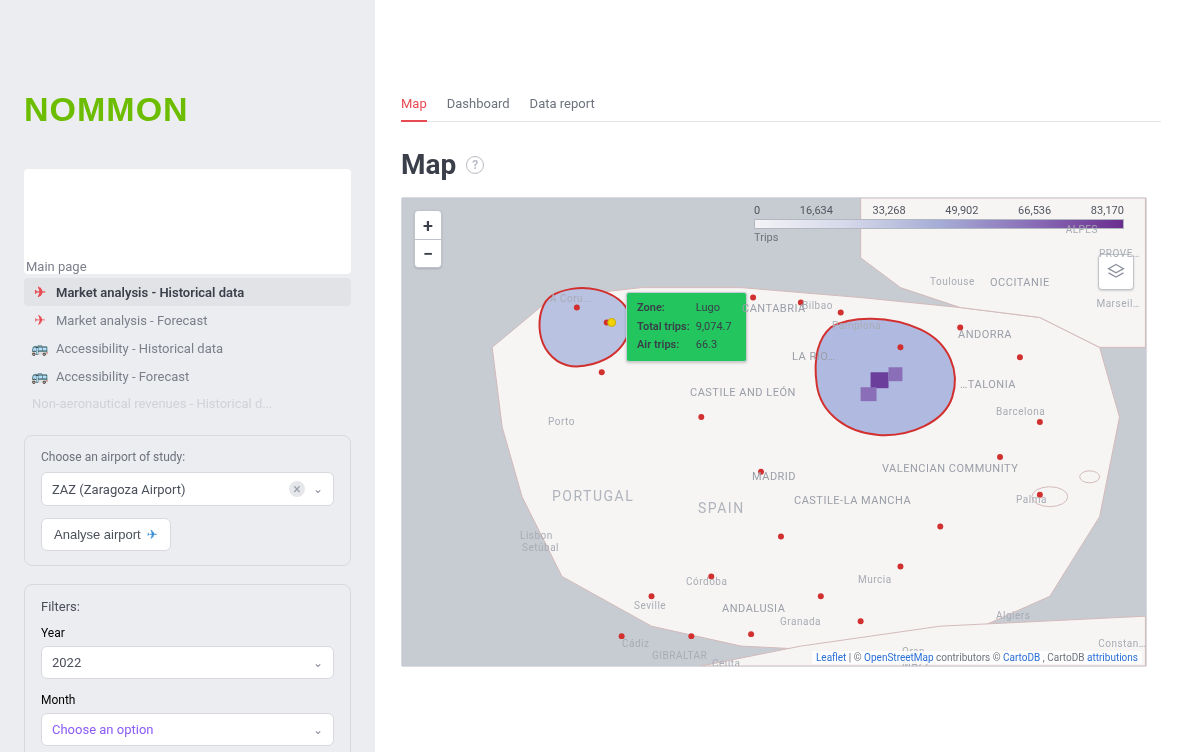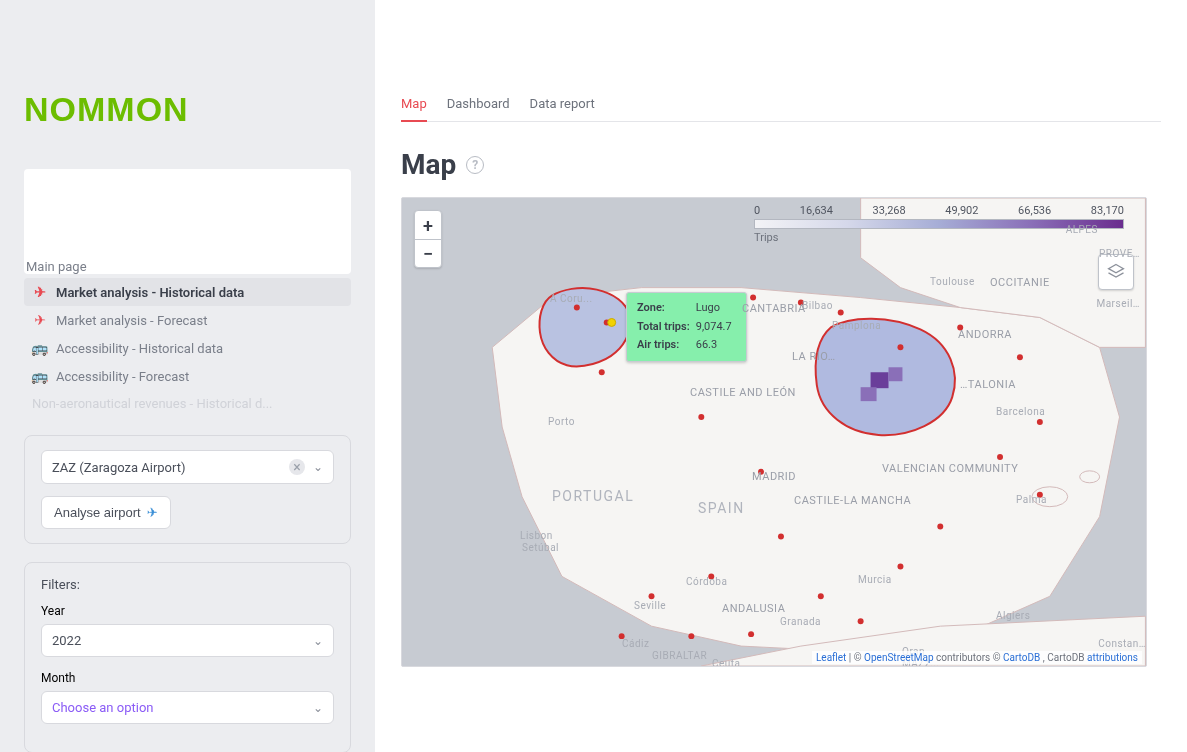--- a/index.html
+++ b/index.html
@@ -191,21 +191,21 @@
   .legend {
     position:absolute; top:6px; right:22px;
     width:370px; font-size:11px; color:#505560;
   }
   .legend-ticks { display:flex; justify-content:space-between; margin-bottom:2px;}
   .legend-bar { height:10px; background:linear-gradient(to right,#f3f3f6,#d5d8ea,#a6add6,#8a6fb8,#6a2d8e); border:1px solid #b3b7c0;}
   .legend-label { margin-top:2px; font-size:11px; color:#6d727c; }
 
   .tooltip {
     position:absolute; top:94px; left:224px;
-    background:#86efac;border:1px solid #c8cbd2;border-radius:3px;
+    background:#22c55e;border:1px solid #c8cbd2;border-radius:3px;
     padding:5px 8px; font-size:11px; color:#3a3f4a;
     box-shadow:0 1px 3px rgba(0,0,0,.2);
     line-height:1.5;
   }
   .tooltip table td { padding:0 4px 0 0; }
   .tooltip table td:first-child { font-weight:600; }
 
   .map-label {
     position:absolute; font-size:11px; color:#9a9ea8;
     letter-spacing:.5px; white-space:nowrap; pointer-events:none;
@@ -242,20 +242,21 @@
       <span>Accessibility - Historical data</span>
     </div>
     <div class="nav-item">
       <span class="nav-icon bus">🚌</span>
       <span>Accessibility - Forecast</span>
     </div>
     <div class="nav-item faded">Non-aeronautical revenues - Historical d...</div>
   </nav>
 
   <div class="card">
+    <div class="card-label">Choose an airport of study:</div>
     <div class="select-box">
       <span class="txt">ZAZ (Zaragoza Airport)</span>
       <span class="clear">×</span>
       <span class="chev">⌄</span>
     </div>
     <button class="analyse-btn">
       <span>Analyse airport</span>
       <span style="color:#3b8fd6">✈</span>
     </button>
   </div>

